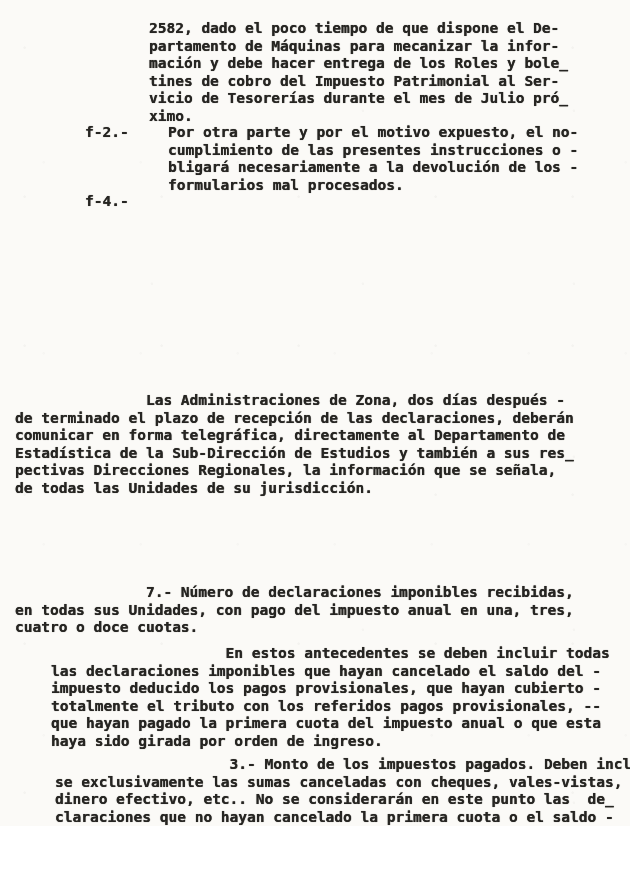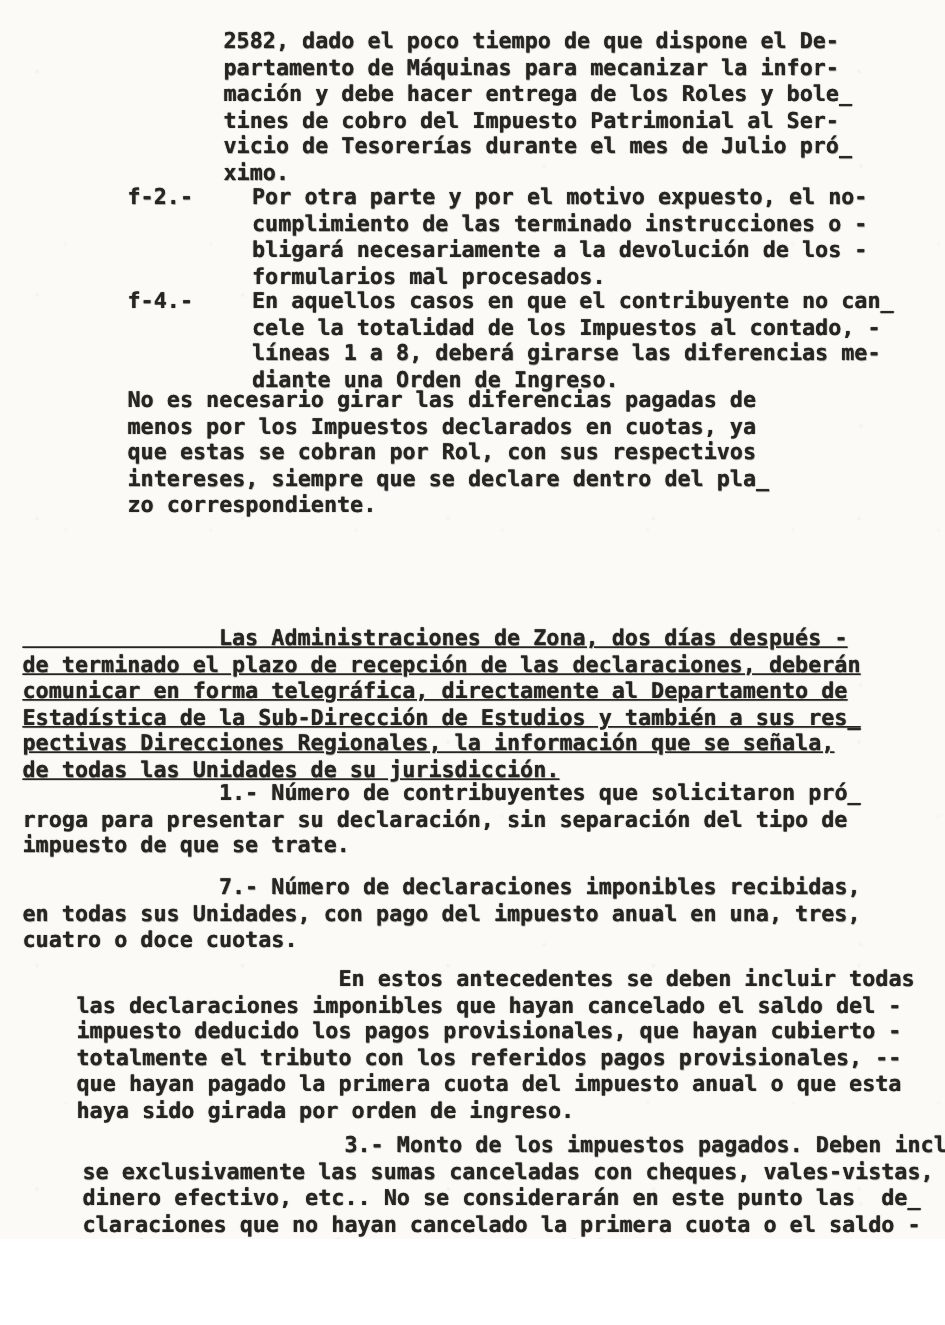--- a/index.html
+++ b/index.html
@@ -34,74 +34,62 @@
   .f-item-f2     { top: 124px; }
   .f-item-f3     { top: 193px; }
   .f-item-f4     { top: 259px; }
   .f-label       { flex: 0 0 67px; width: 67px; }
   .f-text        { width: 455px; white-space: pre-wrap; }
   .f4-note       { top: 337px; left: 152px; width: 460px; }
   .section-heading { top: 379px; left: 14px; letter-spacing: 0.3px; }
   .heading-number  { margin-right: 9px; }
   .heading-title   { border-bottom: 2.5px solid #262522; padding-bottom: 1px; }
   .para          { left: 15px; width: 614px; }
-  .para-0        { top: 418px; text-decoration: underline; }
+  .para-0        { top: 392px; }
   .para-1        { top: 521px; }
   .para-2        { top: 584px; }
   .para-3        { top: 645px; margin-left: 36px; }
   .para-4        { top: 756px; margin-left: 40px; }
 </style>
 </head>
 <body>
 
 <div class="page">
 
   <div class="block intro-para">2582, dado el poco tiempo de que dispone el De-
 partamento de Máquinas para mecanizar la infor-
 mación y debe hacer entrega de los Roles y bole̲
 tines de cobro del Impuesto Patrimonial al Ser-
 vicio de Tesorerías durante el mes de Julio pró̲
 ximo.</div>
 
   <div class="f-item f-item-f2">
     <span class="f-label">f-2.-</span>
     <span class="f-text">Por otra parte y por el motivo expuesto, el no-
-cumplimiento de las terminado instrucciones o -
+cumplimiento de las presentes instrucciones o -
 bligará necesariamente a la devolución de los -
 formularios mal procesados.</span>
   </div>
 
   <div class="f-item f-item-f3">
     <span class="f-label">f-4.-</span>
-    <span class="f-text">En aquellos casos en que el contribuyente no can̲
-cele la totalidad de los Impuestos al contado, -
-líneas 1 a 8, deberá girarse las diferencias me-
-diante una Orden de Ingreso.</span>
   </div>
 
   <div class="f-item f-item-f4">
-    <span class="f-text">No es necesario girar las diferencias pagadas de
-menos por los Impuestos declarados en cuotas, ya
-que estas se cobran por Rol, con sus respectivos
-intereses, siempre que se declare dentro del pla̲
-zo correspondiente.</span>
   </div>
 
 
 
   <div class="block para para-0">               Las Administraciones de Zona, dos días después -
 de terminado el plazo de recepción de las declaraciones, deberán
 comunicar en forma telegráfica, directamente al Departamento de
 Estadística de la Sub-Dirección de Estudios y también a sus res̲
 pectivas Direcciones Regionales, la información que se señala,
 de todas las Unidades de su jurisdicción.</div>
 
-  <div class="block para para-1">               1.- Número de contribuyentes que solicitaron pró̲
-rroga para presentar su declaración, sin separación del tipo de
-impuesto de que se trate.</div>
 
   <div class="block para para-2">               7.- Número de declaraciones imponibles recibidas,
 en todas sus Unidades, con pago del impuesto anual en una, tres,
 cuatro o doce cuotas.</div>
 
   <div class="block para para-3">                    En estos antecedentes se deben incluir todas
 las declaraciones imponibles que hayan cancelado el saldo del -
 impuesto deducido los pagos provisionales, que hayan cubierto -
 totalmente el tributo con los referidos pagos provisionales, --
 que hayan pagado la primera cuota del impuesto anual o que esta

